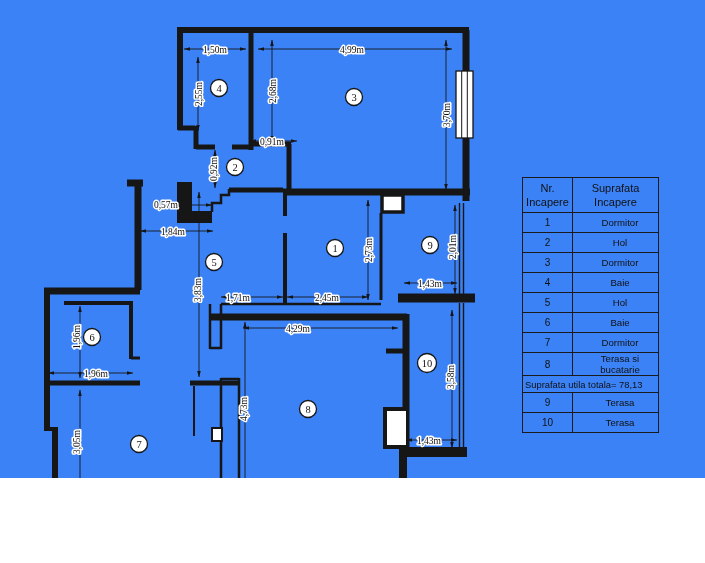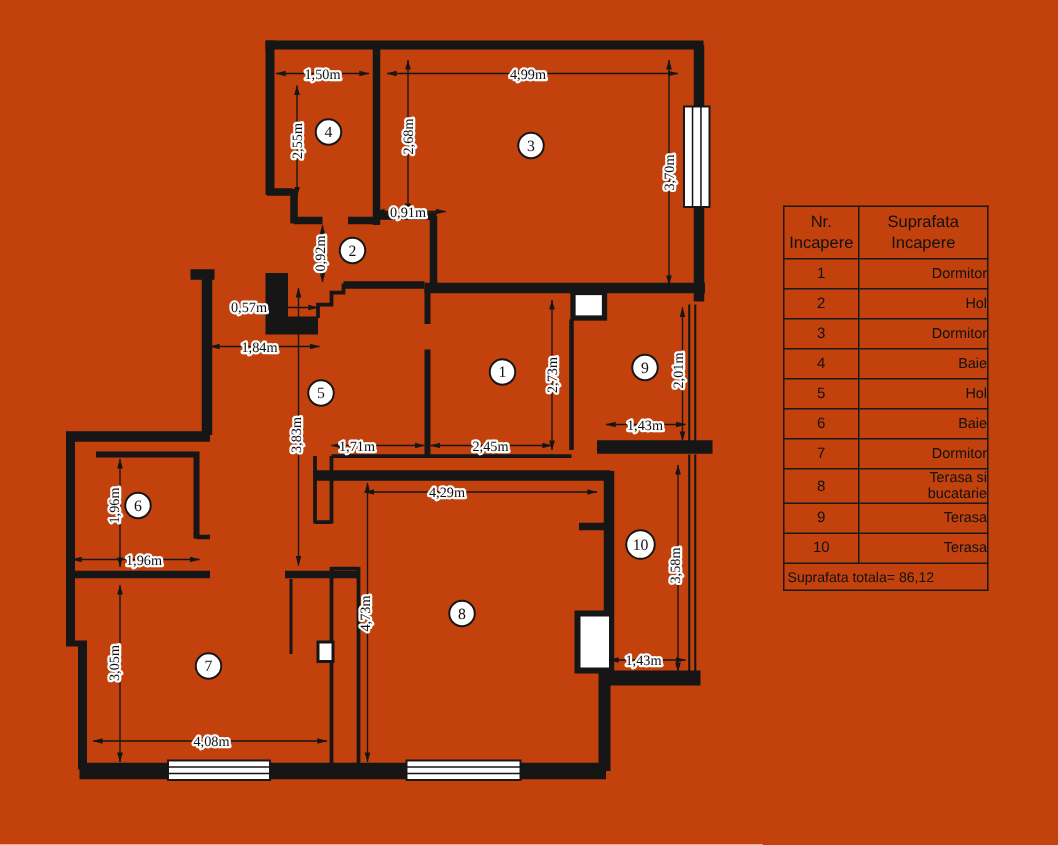--- a/index.html
+++ b/index.html
@@ -1,30 +1,30 @@
 <!DOCTYPE html>
 <html><head>
 <meta charset="utf-8">
 <style>
   html,body{margin:0;padding:0;background:#fff;}
-  .stage{position:relative;width:705px;height:563px;background:#c2410c;overflow:hidden;
+  .stage{position:relative;width:705px;height:478px;background:#3b82f6;overflow:hidden;
          font-family:"Liberation Serif",serif;}
   svg{position:absolute;left:0;top:0;}
   .wall{stroke:#161616;fill:none;stroke-linecap:butt;}
   .thin{stroke:#161616;fill:none;}
   .dimline{stroke:#161616;stroke-width:0.9;fill:none;}
   .dim{font:9.5px "Liberation Serif",serif;fill:#111;text-anchor:middle;
        paint-order:stroke;stroke:#fdfdfd;stroke-width:3px;stroke-linejoin:round;}
   .rn{font:10.5px "Liberation Serif",serif;fill:#111;text-anchor:middle;}
   .legend{position:absolute;left:522px;top:137px;width:137px;}
-  .legend table{border-collapse:collapse;width:100%;font:10px "Liberation Sans",sans-serif;color:#111;}
+  .legend table{border-collapse:collapse;width:100%;font:10px "Liberation Sans",sans-serif;color:#111;margin-top:40px;}
   .legend td{border:1.4px solid #1a1a1a;text-align:center;padding:0;height:19px;}
   .legend tr.hdr td{height:34px;font-size:11px;line-height:1.3;}
   .legend td.c1{width:49px;}
-  .legend td.nm{text-align:right;padding-left:9px;font-size:9.6px;}
+  .legend td.nm{text-align:center;padding-left:9px;font-size:9.6px;}
   .legend tr.span td{height:16px;font-size:9.4px;text-align:left;padding:0 2px;}
   .legend tr.total td{height:17px;}
 </style>
 </head>
 <body>
 
 <div class="stage">
 <svg width="705" height="563" viewBox="0 0 705 563">
   <defs>
     <marker id="arr" viewBox="0 0 10 10" refX="9.5" refY="5" markerWidth="7.5" markerHeight="7.5" orient="auto-start-reverse">
@@ -219,27 +219,27 @@
       <td class="nm">Baie</td>
     </tr>
     <tr>
       <td class="c1">7</td>
       <td class="nm">Dormitor</td>
     </tr>
     <tr>
       <td class="c1">8</td>
       <td class="nm">Terasa si bucatarie</td>
     </tr>
+    <tr class="span">
+      <td colspan="2">Suprafata utila totala= 78,13</td>
+    </tr>
     <tr>
       <td class="c1">9</td>
       <td class="nm">Terasa</td>
     </tr>
     <tr>
       <td class="c1">10</td>
       <td class="nm">Terasa</td>
-    </tr>
-    <tr class="span total">
-      <td colspan="2">Suprafata totala= 86,12</td>
     </tr>
   </tbody>
       </table>
 </div>
 </div>
 
 </body></html>

